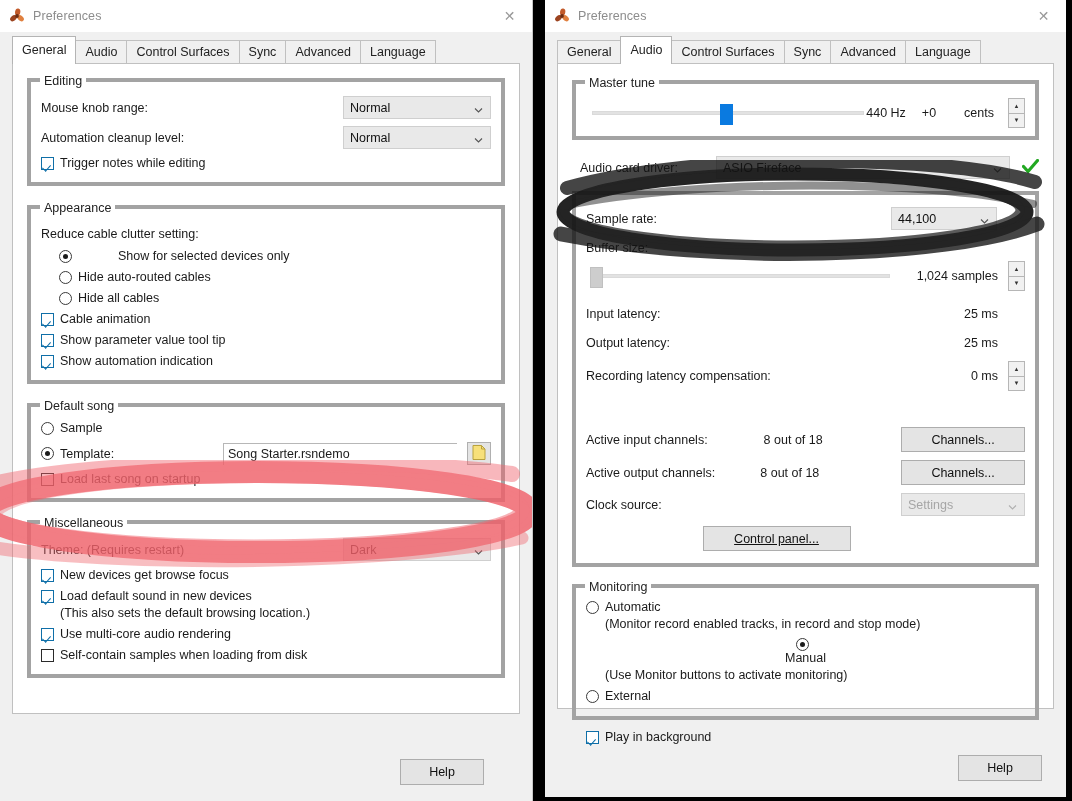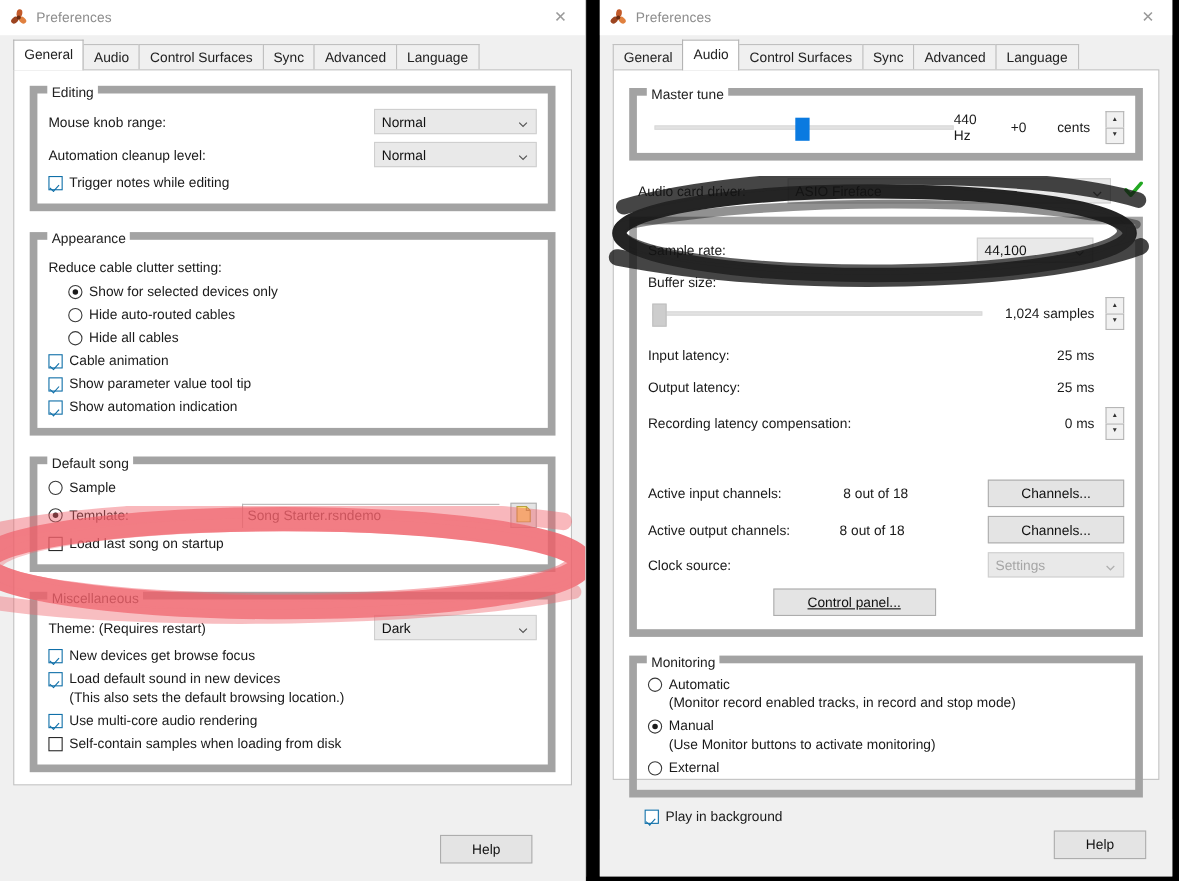--- a/index.html
+++ b/index.html
@@ -66,21 +66,21 @@
     margin:0 12px 0 12px;
     position:relative;
     z-index:2;
     box-sizing:border-box;
   }
   .win-left .page{height:651px;margin-top:-1px;}
   .win-right .page{height:646px;margin-top:-1px;}
 
   
   .group{
-    border:7px solid #a3a3a3;
+    border:4px solid #a3a3a3;
     margin:10px 14px 0 14px;
     position:relative;
     padding:14px 10px 10px 10px;
     box-sizing:border-box;
   }
   .group > .legend{
     position:absolute;top:-8px;left:9px;background:#fff;
     padding:0 4px;font-size:12.5px;color:#222;
   }
 
@@ -244,21 +244,21 @@
         <span class="chkbox on"></span>
         <span>Trigger notes while editing</span>
       </div>
     </div>
 
     <div class="group" style="margin-top:19px;">
       <div class="legend">Appearance</div>
       <div class="row" style="margin-bottom:4px;">
         <span class="row-label">Reduce cable clutter setting:</span>
       </div>
-      <div class="rad" style="margin-left:18px;">
+      <div class="rad" style="margin-left:18px;gap:40px;">
         <span class="radbox on"></span>
         <span>Show for selected devices only</span>
       </div>
       <div class="rad" style="margin-left:18px;">
         <span class="radbox"></span>
         <span>Hide auto-routed cables</span>
       </div>
       <div class="rad" style="margin-left:18px;">
         <span class="radbox"></span>
         <span>Hide all cables</span>
@@ -506,21 +506,21 @@
 
     </div>
 
     <div class="group" style="margin-top:17px;padding:12px 10px 10px 10px;">
       <div class="legend">Monitoring</div>
       <div class="rad" style="margin-bottom:3px;">
         <span class="radbox"></span>
         <span>Automatic</span>
       </div>
       <div class="sub">(Monitor record enabled tracks, in record and stop mode)</div>
-      <div class="rad" style="margin-bottom:3px;">
+      <div class="rad" style="margin-bottom:3px;flex-direction:column;">
         <span class="radbox on"></span>
         <span>Manual</span>
       </div>
       <div class="sub">(Use Monitor buttons to activate monitoring)</div>
       <div class="rad" style="margin-bottom:3px;">
         <span class="radbox"></span>
         <span>External</span>
       </div>
     </div>
 

